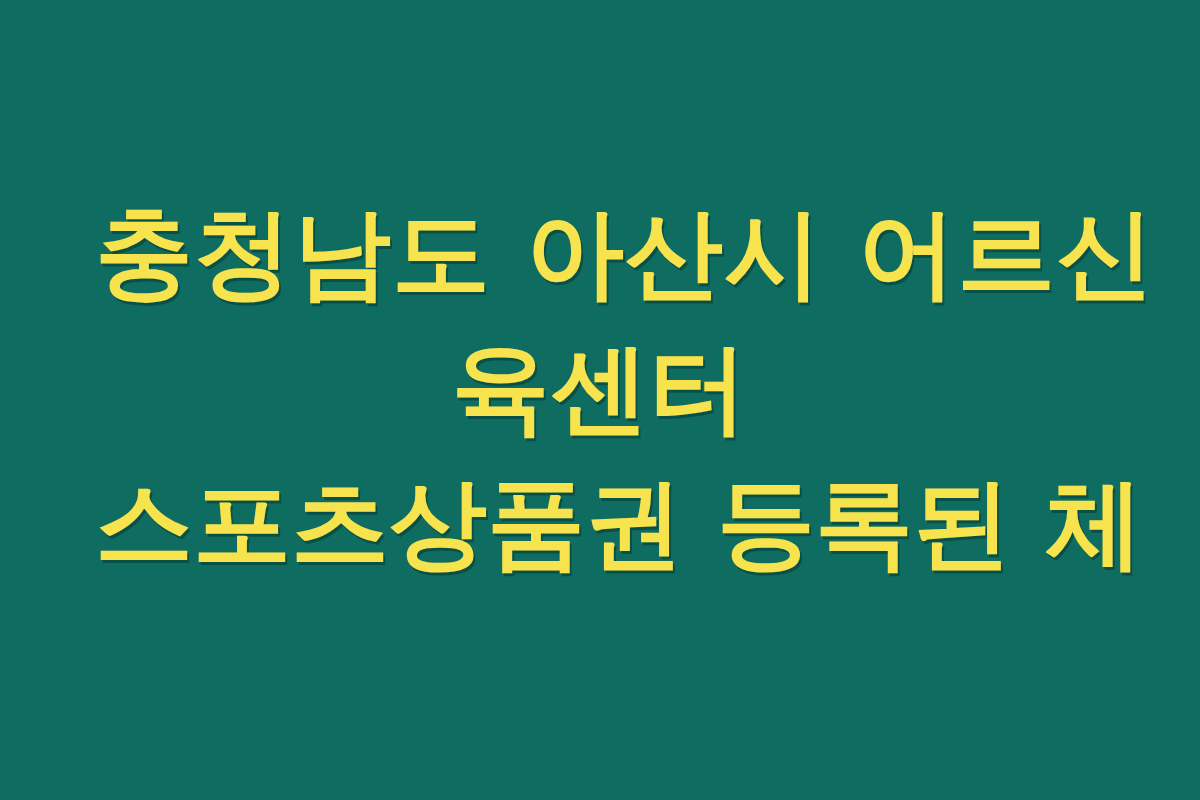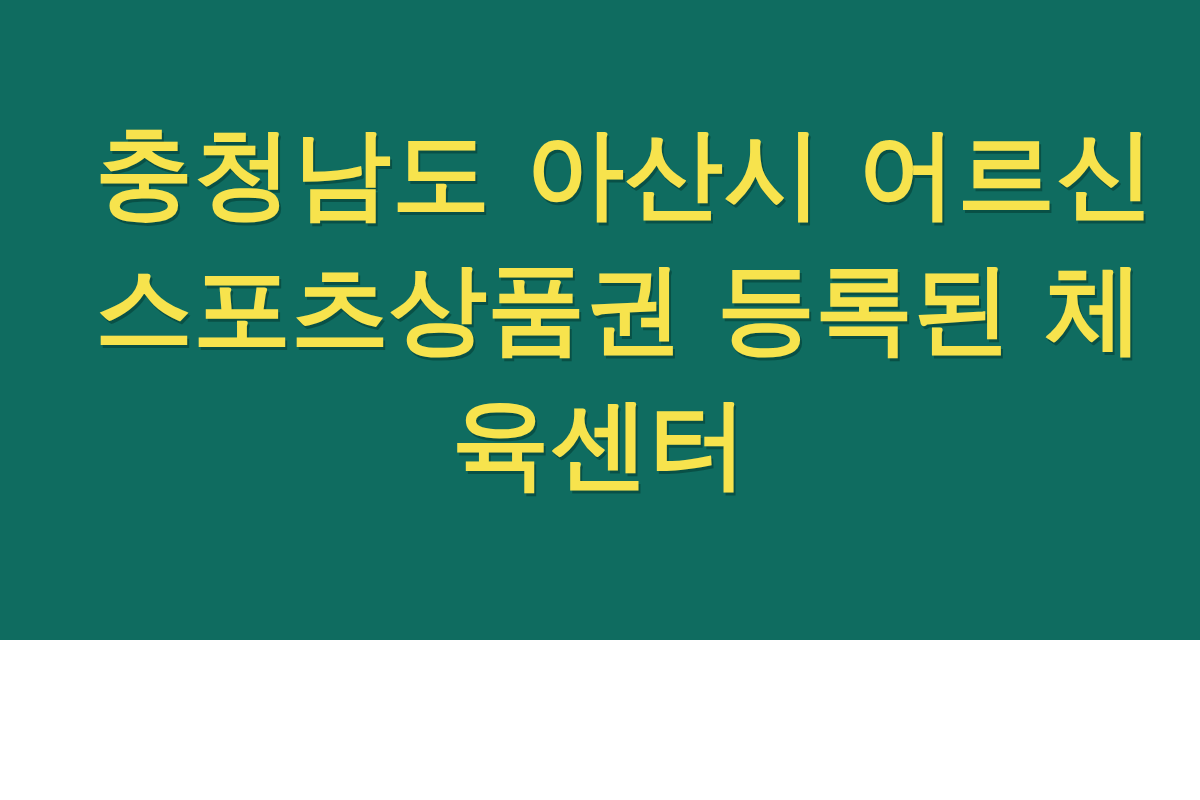--- a/index.html
+++ b/index.html
@@ -11,21 +11,21 @@
   body {
     width: 1200px;
     height: 800px;
     overflow: hidden;
     font-family: "Liberation Sans", "DejaVu Sans", sans-serif;
   }
 
   #banner {
     position: relative;
     width: 1200px;
-    height: 640px;
+    height: 800px;
     box-sizing: border-box;
     background: #0F6C60;
     display: flex;
     align-items: center;
     justify-content: center;
     overflow: hidden;
   }
 
   #headline-block {
     width: 1010px;
@@ -55,18 +55,18 @@
 </style>
 </head>
 <body>
 
 <div id="banner" style="background: rgb(15, 108, 96);">
 
   <div id="headline-block">
 
     <span class="headline-line l1" style="color: rgb(247, 227, 77); text-shadow: rgba(4, 58, 50, 0.55) 2px 3px 0px;">충청남도 아산시 어르신</span>
 
+    <span class="headline-line l3" style="color: rgb(247, 227, 77); text-shadow: rgba(4, 58, 50, 0.55) 2px 3px 0px;">육센터</span>
+
     <span class="headline-line l2" style="color: rgb(247, 227, 77); text-shadow: rgba(4, 58, 50, 0.55) 2px 3px 0px;">스포츠상품권 등록된 체</span>
-
-    <span class="headline-line l3" style="color: rgb(247, 227, 77); text-shadow: rgba(4, 58, 50, 0.55) 2px 3px 0px;">육센터</span>
 
   </div>
 </div>
 
 </body></html>

